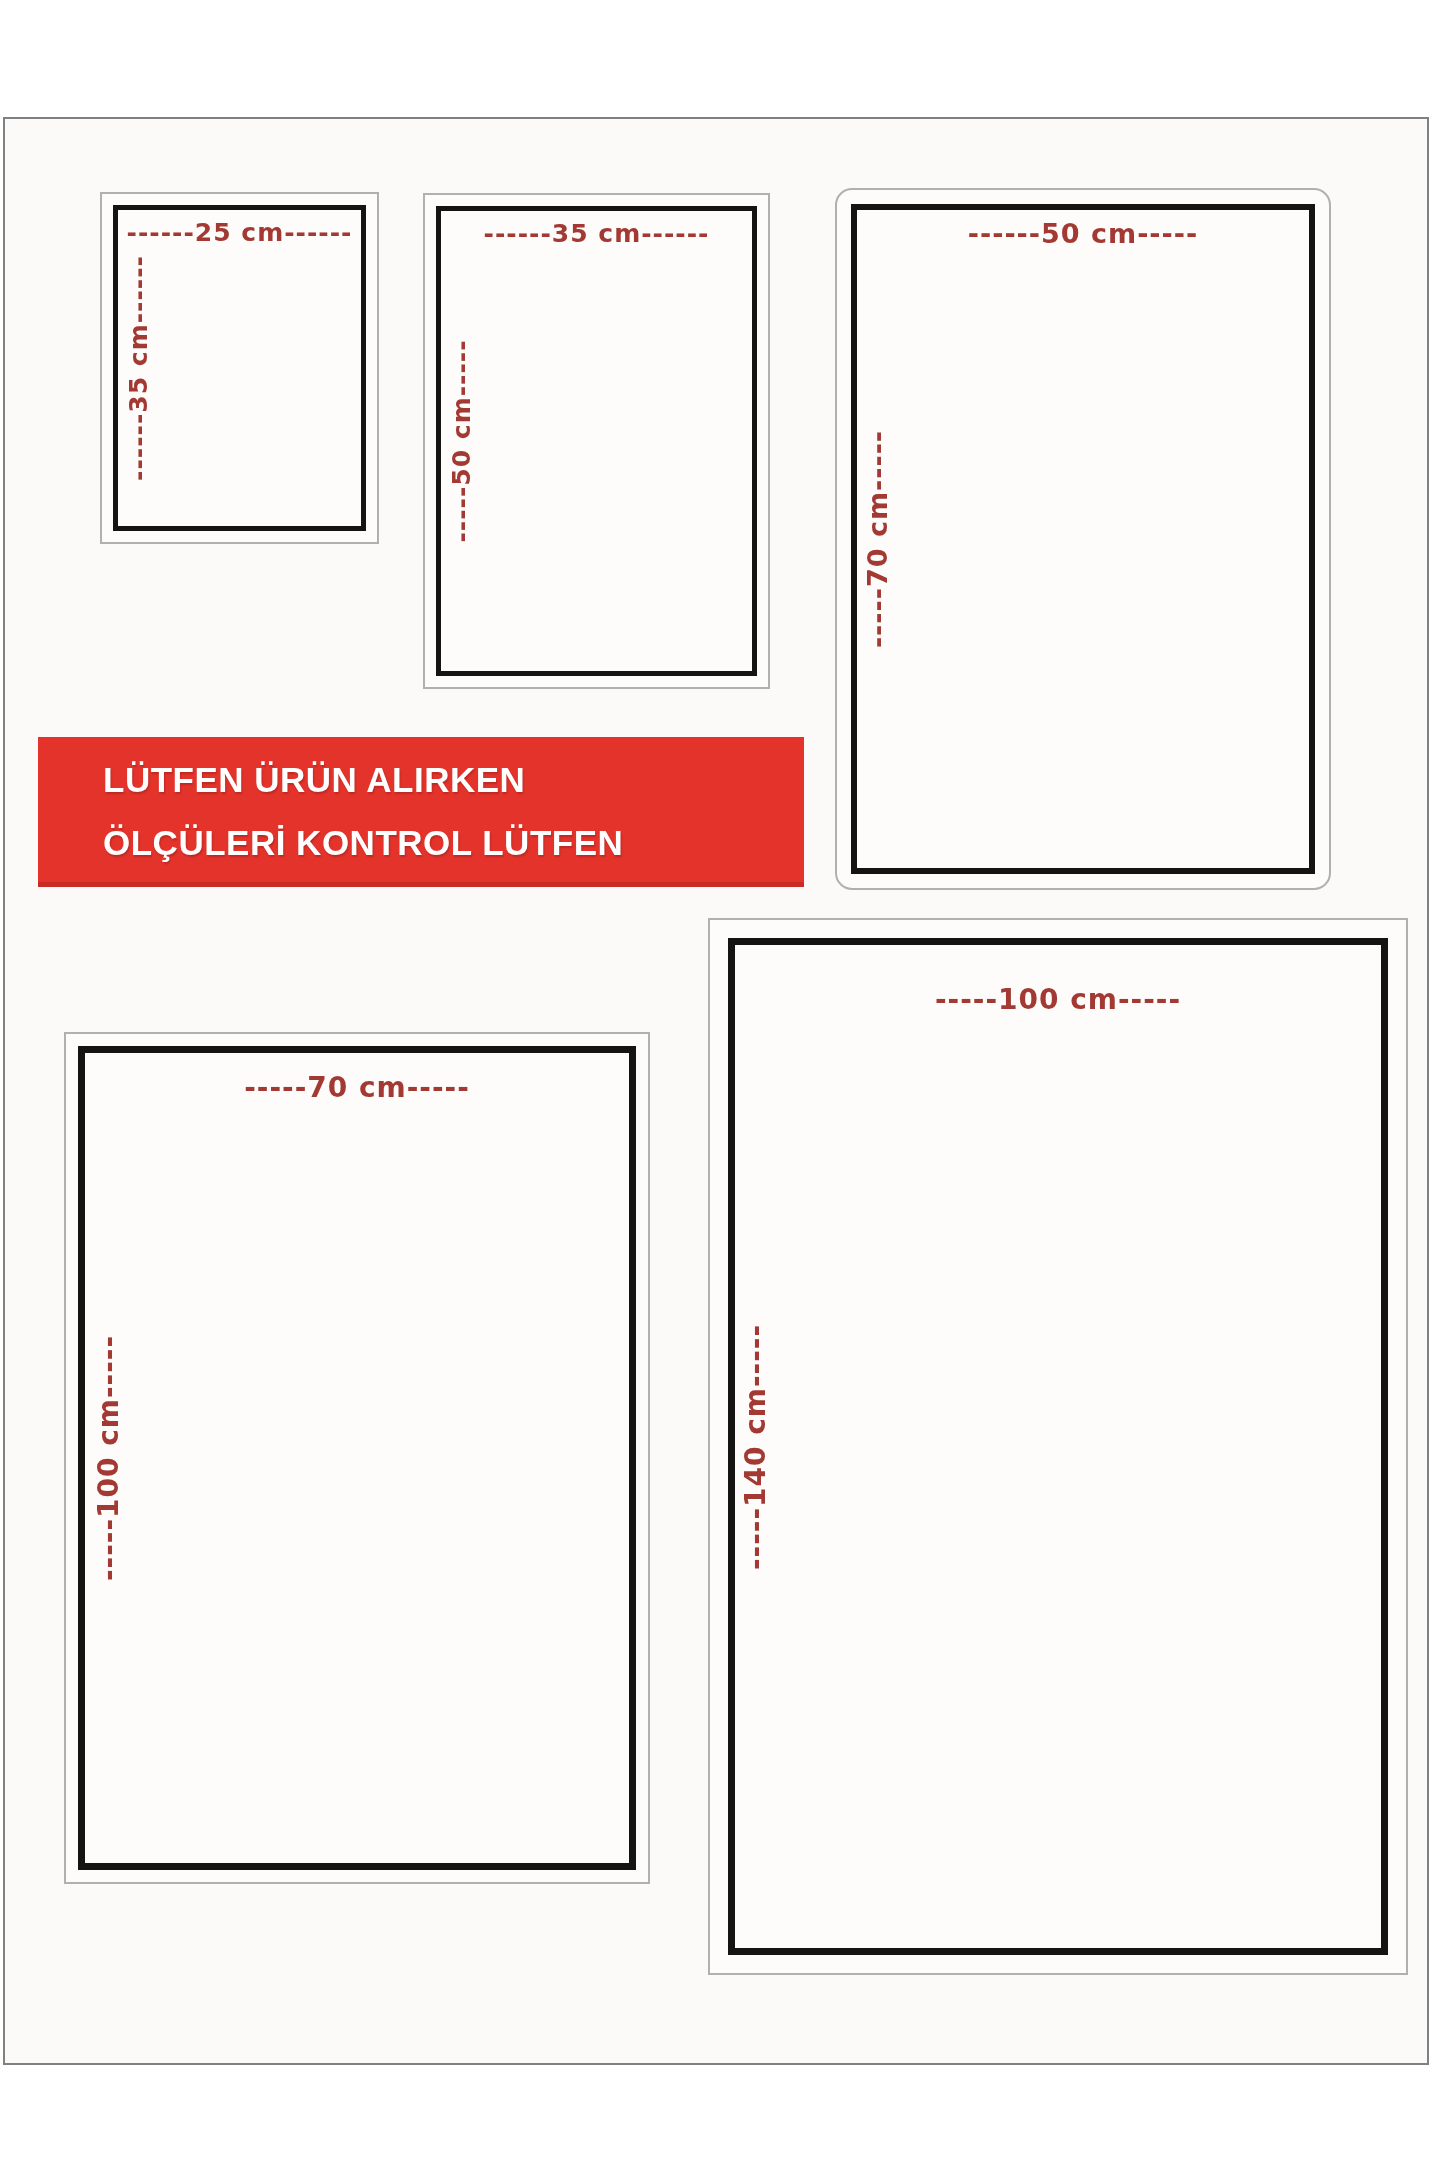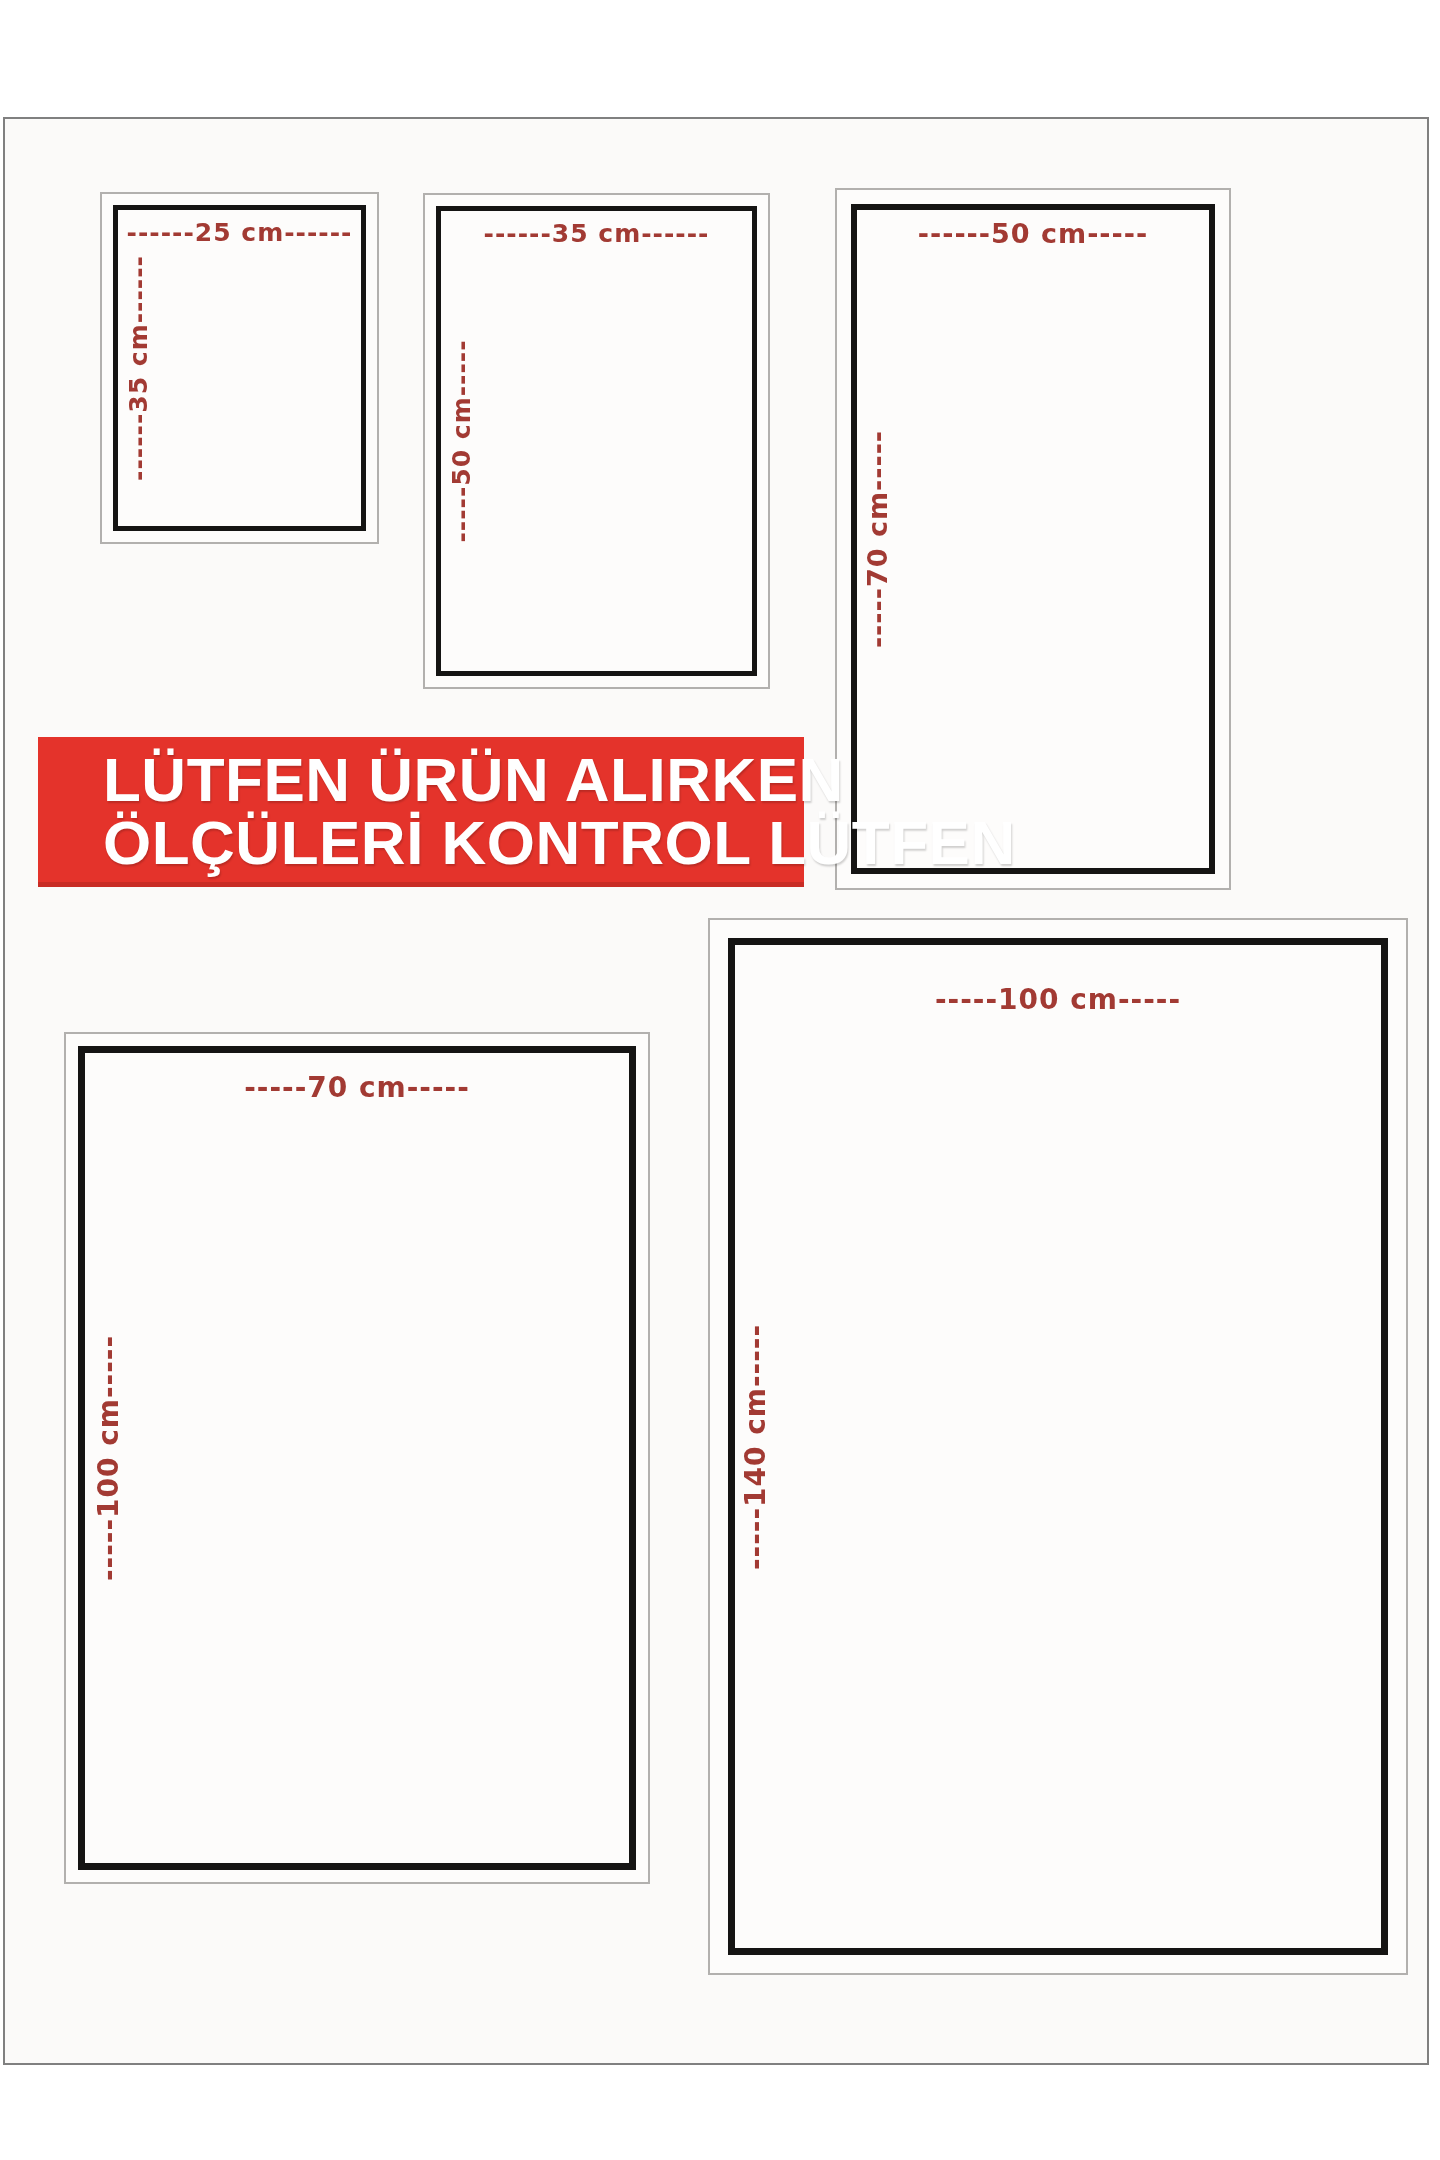--- a/index.html
+++ b/index.html
@@ -68,21 +68,21 @@
     letter-spacing:1px;
     white-space:nowrap;
   }
   
   .b1{left:100px; top:192px; width:279px; height:352px;}
   .b1 .inner{inset:11px; border-width:5px;}
   
   .b2{left:423px; top:193px; width:347px; height:496px;}
   .b2 .inner{inset:11px; border-width:5px;}
   
-  .b3{left:835px; top:188px; width:396px; height:702px;}
+  .b3{left:835px; top:188px; width:496px; height:702px;border-radius:17px;}
   .b3 .inner{inset:14px; border-width:6px;}
   .b3 .w-label{font-size:27px;}
   .b3 .h-label{font-size:27px;}
   
   .b4{left:64px; top:1032px; width:586px; height:852px;}
   .b4 .inner{inset:12px; border-width:7px;}
   .b4 .w-label{font-size:28px; top:18px;}
   .b4 .h-label{font-size:28px; left:23px;}
   
   .b5{left:708px; top:918px; width:700px; height:1057px;}
@@ -91,21 +91,21 @@
   .b5 .h-label{font-size:28px;}
   
   .banner{
     position:absolute;
     left:38px; top:737px;
     width:766px; height:150px;
     background:var(--banner-bg);
     color:var(--banner-text);
     font-family:"Liberation Sans", sans-serif;
     font-weight:bold;
-    font-size:62px;
+    font-size:35px;
     line-height:63px;
     letter-spacing:0.5px;
     padding:11px 0 0 65px;
     box-sizing:border-box;
     text-shadow:1px 2px 2px rgba(0,0,0,0.18);
     box-shadow:inset 0 -5px 0 rgba(0,0,0,0.12);
     white-space:nowrap;
   }
 </style>
 </head>

